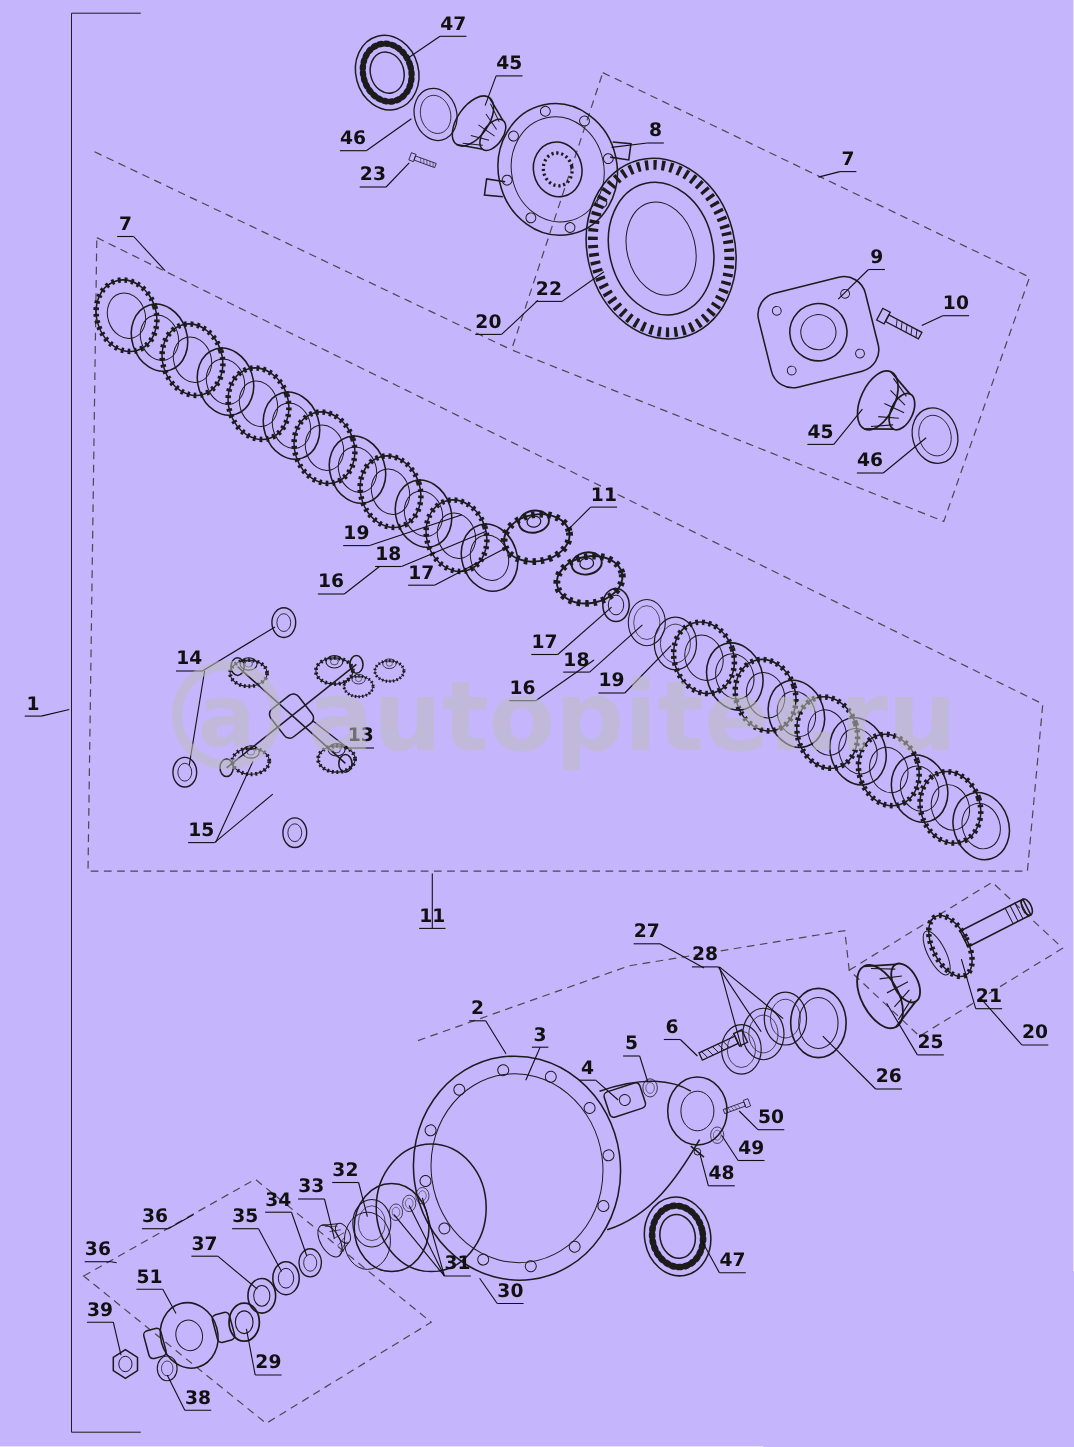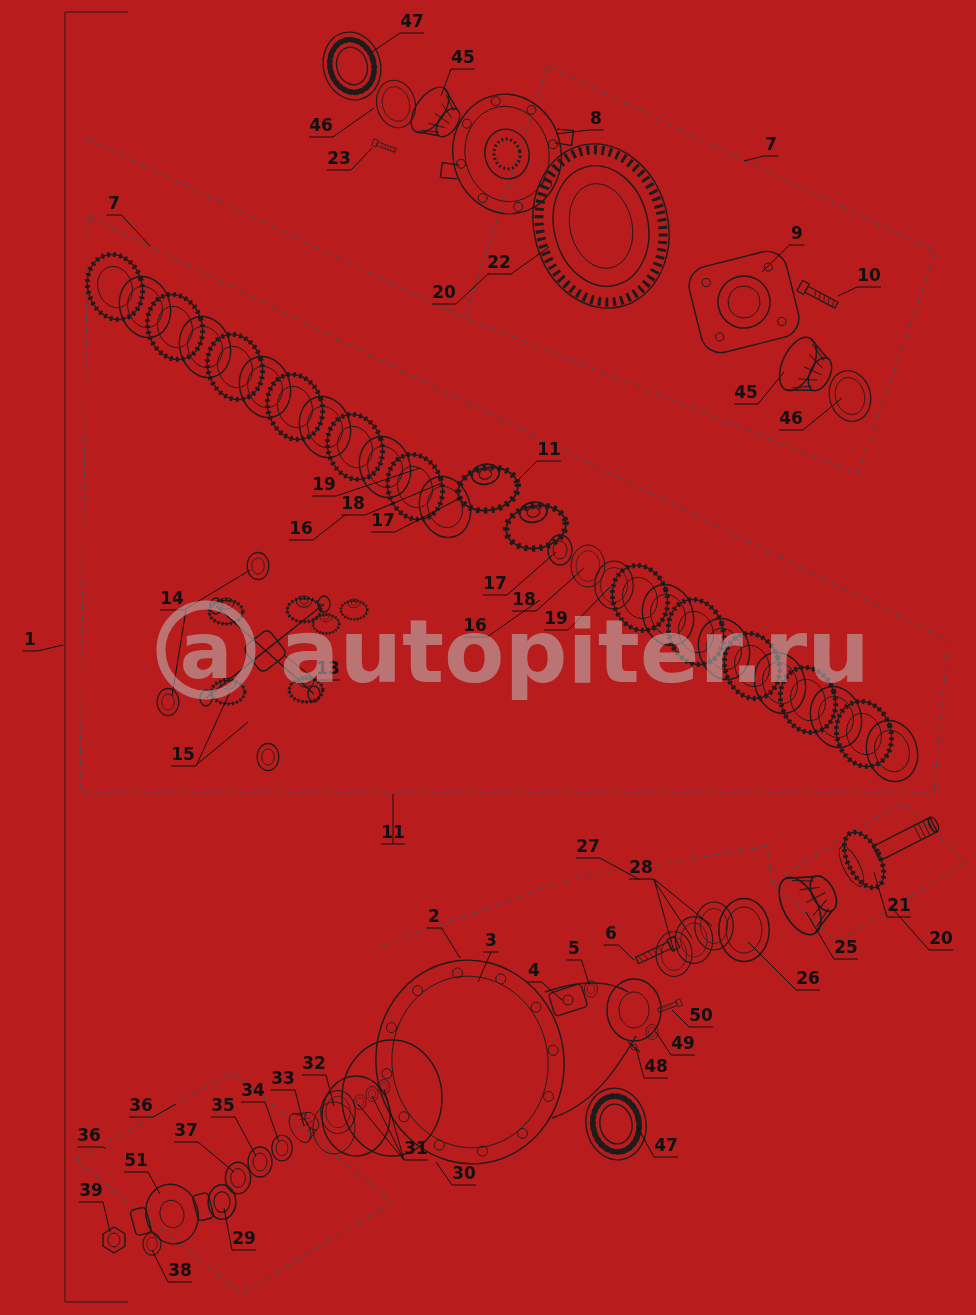--- a/index.html
+++ b/index.html
@@ -1,16 +1,16 @@
 <!DOCTYPE html>
 <html><head>
 <meta charset="utf-8">
 <style>
   html,body { margin:0; padding:0; background:#ffffff; }
-  .stage { position:relative; width:976px; height:1315px; background:#b91c1c; overflow:hidden; }
+  .stage { position:relative; width:976px; height:1315px; background:#c4b5fd; overflow:hidden; }
   svg { position:absolute; inset:0; }
   .ln     { fill:none; stroke:#1c1c1c; stroke-width:1.4; }
   .thin   { stroke-width:0.9; }
   .teeth    { fill:none; stroke:#1c1c1c; stroke-width:5;  stroke-dasharray:2.5 3.5; }
   .teeth-sm { fill:none; stroke:#1c1c1c; stroke-width:3;  stroke-dasharray:2 2.5; }
   .teeth-lg { fill:none; stroke:#1c1c1c; stroke-width:9;  stroke-dasharray:3 4.5; }
   .dotring  { fill:none; stroke:#1c1c1c; stroke-width:6;  stroke-dasharray:2 4; stroke-linecap:round; }
   .dash   { fill:none; stroke:#4a4a4a; stroke-width:1.1; stroke-dasharray:7 5; }
   .callout-num  { font:bold 17px "DejaVu Sans", sans-serif; fill:#111; text-anchor:middle; }
   .callout-line { stroke:#111; stroke-width:1; fill:none; }

